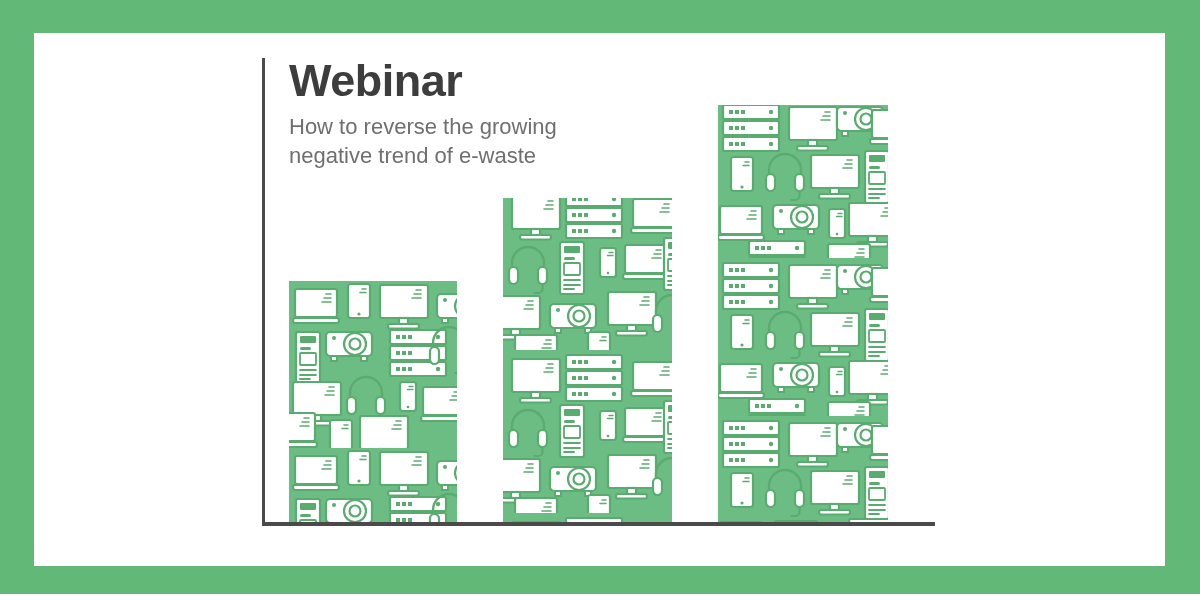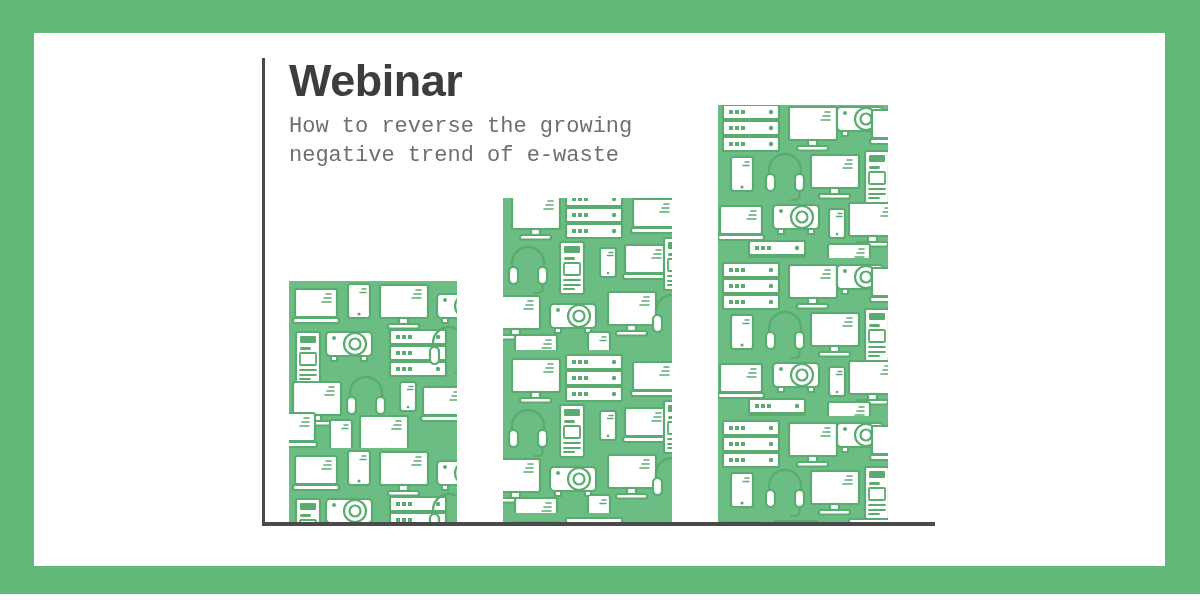--- a/index.html
+++ b/index.html
@@ -71,21 +71,20 @@
     letter-spacing: -0.5px;
     line-height: 1.08;
   }
   #subtitle {
     margin: 6px 0 0 0;
     font-size: 22px;
     font-weight: 300;
     color: #6f6f6f;
     line-height: 1.33;
     white-space: pre-line;
-    font-family: Liberation Mono, monospace;
   }
 
   
   #date {
     position: absolute;
     right: 16px;
     bottom: 5px;
     font-size: 41px;
     font-weight: bold;
     color: #3d3d3d;

